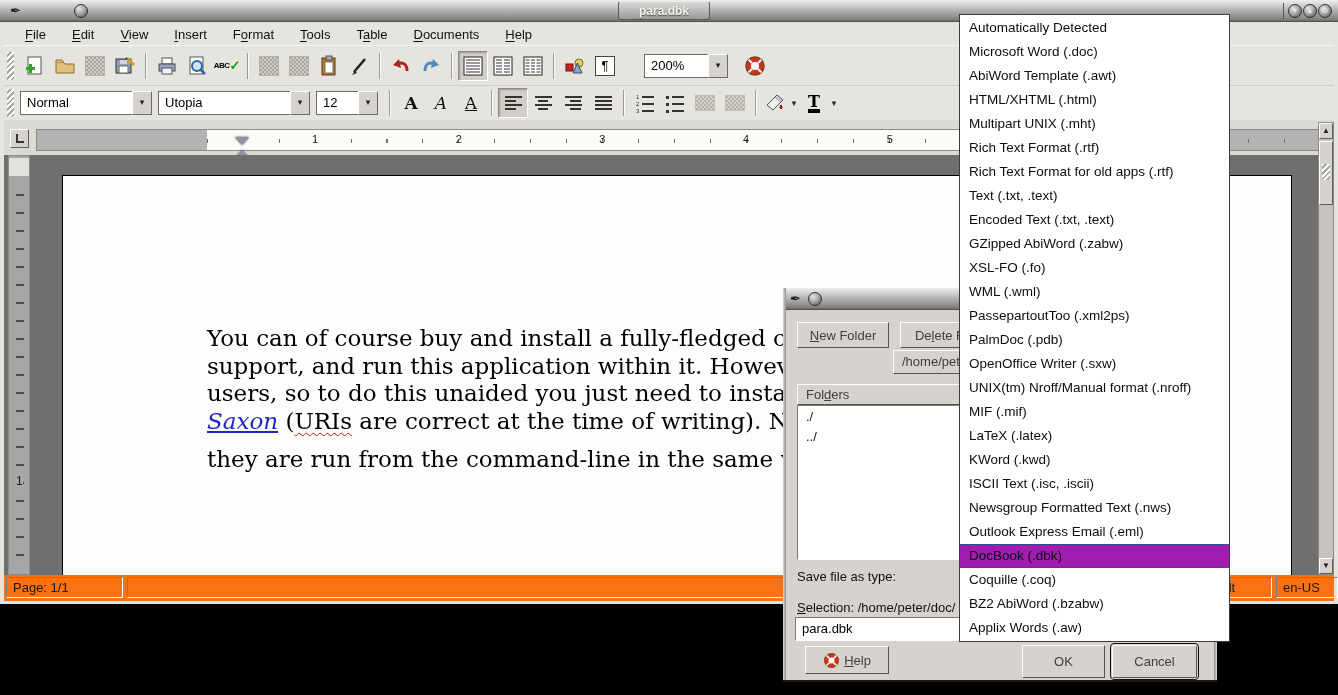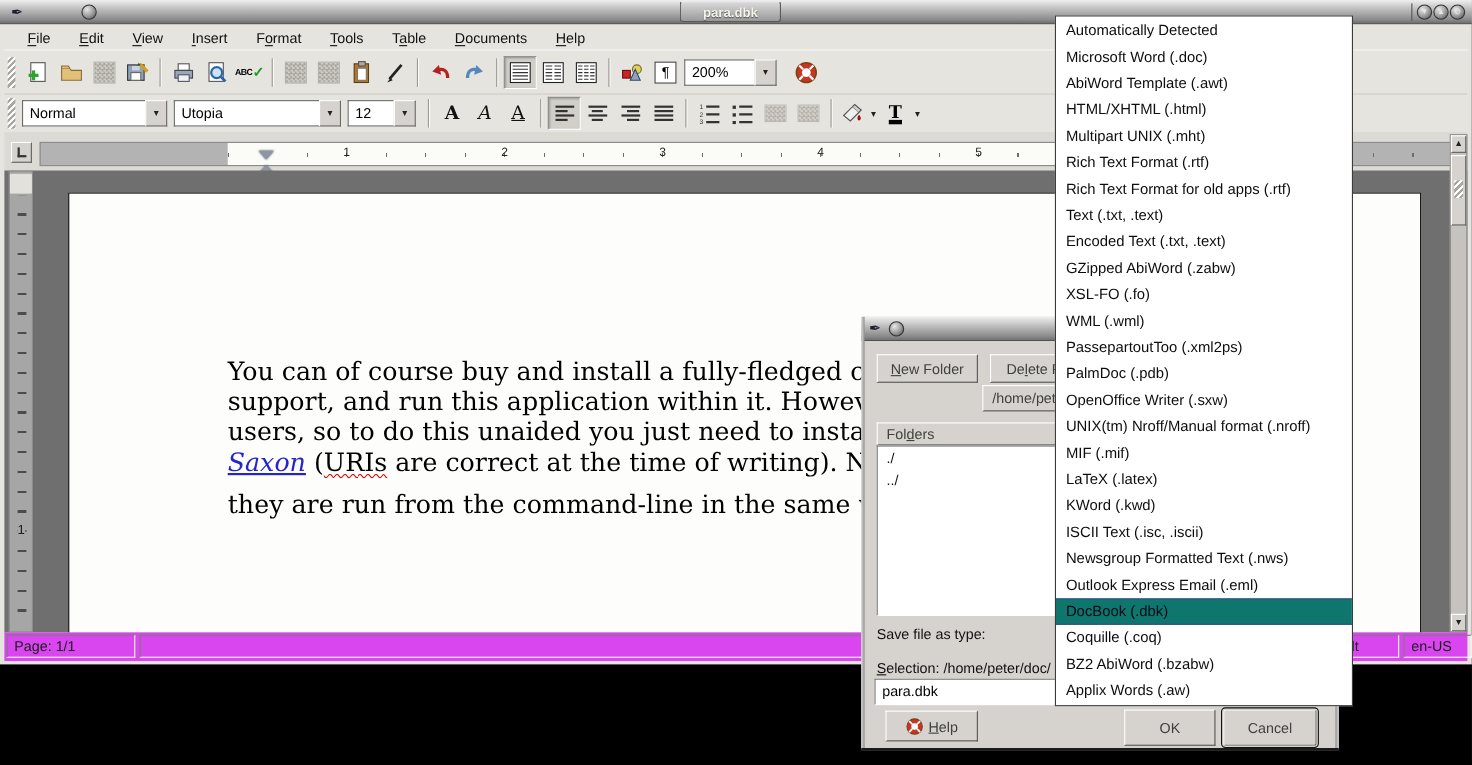--- a/index.html
+++ b/index.html
@@ -73,39 +73,39 @@
   a.doclink { color:#2424cc; font-style:italic; text-decoration:underline; }
   .wavy { text-decoration:underline wavy #cc1111 1px; text-underline-offset:3px; }
 
   
   .vscroll { position:absolute; left:1318px; top:122px; width:16px; height:453px; background:#c6c3be; border:1px solid #8b8b8b; }
   .sc-btn { position:absolute; left:0; width:14px; height:16px; background:#d6d3ce; border:1px solid #fff; border-right-color:#5f5f5f; border-bottom-color:#5f5f5f; font-size:8px; text-align:center; line-height:14px; color:#222; }
   .sc-thumb { position:absolute; left:0; top:18px; width:14px; height:64px; background:#d6d3ce; border:1px solid #fff; border-right-color:#5f5f5f; border-bottom-color:#5f5f5f; }
   .sc-thumb i { position:absolute; left:2px; top:22px; width:8px; height:16px; background:repeating-linear-gradient(135deg,#fff 0 2px,#a9a6a0 2px 4px); }
 
   
-  .statusbar { position:absolute; left:4px; top:575px; width:1330px; height:26px; background:#d946ef; }
+  .statusbar { position:absolute; left:4px; top:575px; width:1330px; height:26px; background:#f97316; }
   .st-sec { position:absolute; top:2px; height:21px; border:1px solid #7c7c7c; border-right-color:#fff; border-bottom-color:#fff; font-size:13px; color:#1a1a1a; padding:2px 6px; line-height:15px; overflow:hidden; white-space:nowrap; }
 
   
   #save-dialog { position:absolute; left:783px; top:288px; width:434px; height:394px; background:#d6d3ce; z-index:5; border-bottom:2px solid #1b1b1b; }
   .dlg-border-l { position:absolute; left:0; top:0; width:3px; height:100%; background:linear-gradient(90deg,#d9d9d9,#8e8e8e); }
   .dlg-border-r { position:absolute; right:0; top:0; width:3px; height:100%; background:linear-gradient(270deg,#d9d9d9,#8e8e8e); }
   .dlg-title { position:absolute; left:0; top:0; width:100%; height:22px;
     background:linear-gradient(180deg,#efefef 0%,#bdbdbd 40%,#8a8a8a 85%,#6f6f6f 100%); border-bottom:1px solid #4f4f4f; }
   .btn3d { background:#d6d3ce; border:1px solid #fff; border-right-color:#545454; border-bottom-color:#545454; font-size:13px; color:#404040; text-align:center; }
   .sunken { background:#fff; border:1px solid #7a7a7a; border-bottom-color:#fff; border-right-color:#fff; }
   .dlg-label { position:absolute; font-size:13px; color:#111; }
   .list-item { font-size:13px; color:#111; padding:3px 8px 2px; }
   .filescroll { position:absolute; right:1px; top:1px; width:16px; height:178px; background:#c6c3be; border-left:1px solid #8b8b8b; }
 
   
   #fmt-dropdown { position:absolute; left:959px; top:14px; width:271px; background:#fff; border:1px solid #3c3c3c; z-index:9; padding:1px 0; }
   .fmt-item { height:24px; line-height:24px; font-size:13.5px; color:#0d0d0d; padding-left:9px; white-space:nowrap; }
-  .fmt-item.selected { background:#0f766e; color:#050a16; border-top:1px solid #33508a; border-bottom:1px solid #33508a; line-height:22px; }
+  .fmt-item.selected { background:#a21caf; color:#050a16; border-top:1px solid #33508a; border-bottom:1px solid #33508a; line-height:22px; }
 
   .default-ring { outline:1.5px solid #111; outline-offset:1px; border-radius:2px; }
   svg { display:block; }
 </style>
 </head>
 <body>
 
 <div id="main-window">
 
   <div class="titlebar">
@@ -266,21 +266,21 @@
     <span class="tbtn">
       <svg width="22" height="22">
           <circle cx="15" cy="8" r="4" fill="#e0d060" stroke="#7a6a20"></circle>
           <rect x="2" y="9" width="7" height="7" fill="#cc2222" stroke="#611"></rect>
           <polygon points="9,18 13.5,8 18,18" fill="#8fa3c0" stroke="#334a66"></polygon>
         </svg>
       </span>
     <span class="tbtn">
       <span style="border:1px solid #444;width:20px;height:20px;text-align:center;font-size:13px;line-height:18px;background:#fff">¶</span>
       </span>
-    <span class="combo" style="margin-left:2px">
+    <span class="combo" style="margin-left:24px">
       <span class="field" style="width:64px">200%</span>
       <span class="cbtn">▾</span>
     </span>
     <span class="tbtn" style="margin-left:6px">
       <svg width="22" height="22">
           <circle cx="11" cy="11" r="9" fill="#cc3322" stroke="#7a4410" stroke-width="1.5"></circle>
           <circle cx="11" cy="11" r="4" fill="#fff"></circle>
           <g stroke="#fff" stroke-width="2">
             <line x1="4.6" y1="4.6" x2="8" y2="8"></line>
             <line x1="17.4" y1="4.6" x2="14" y2="8"></line>

